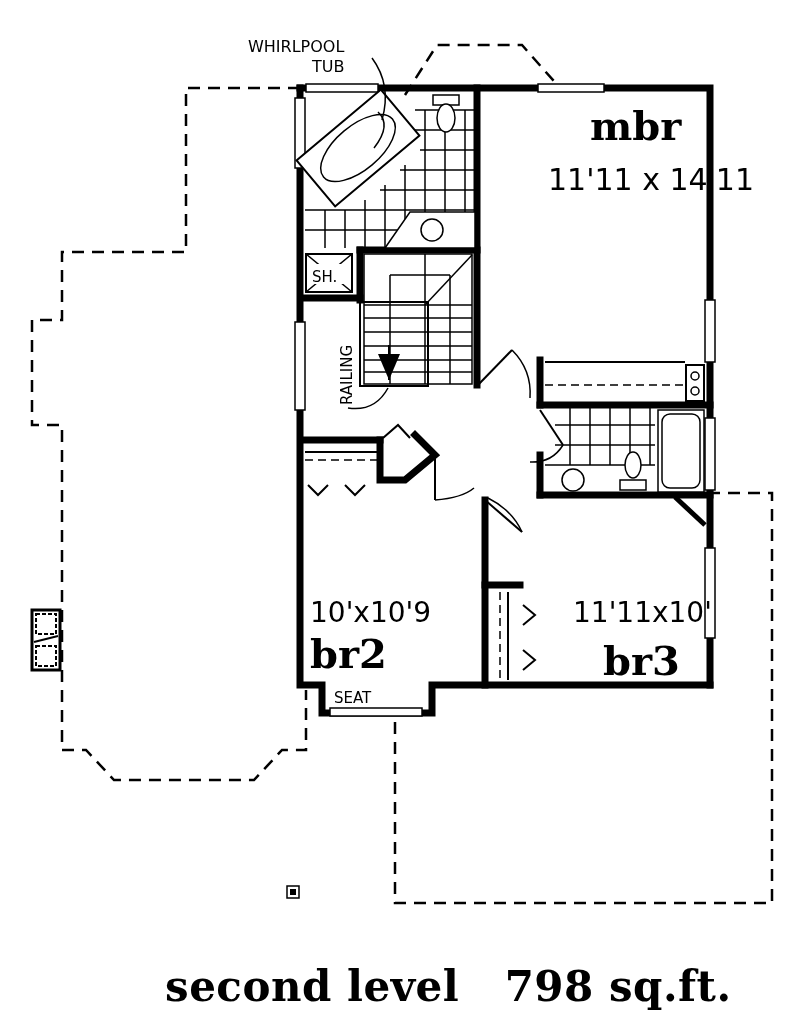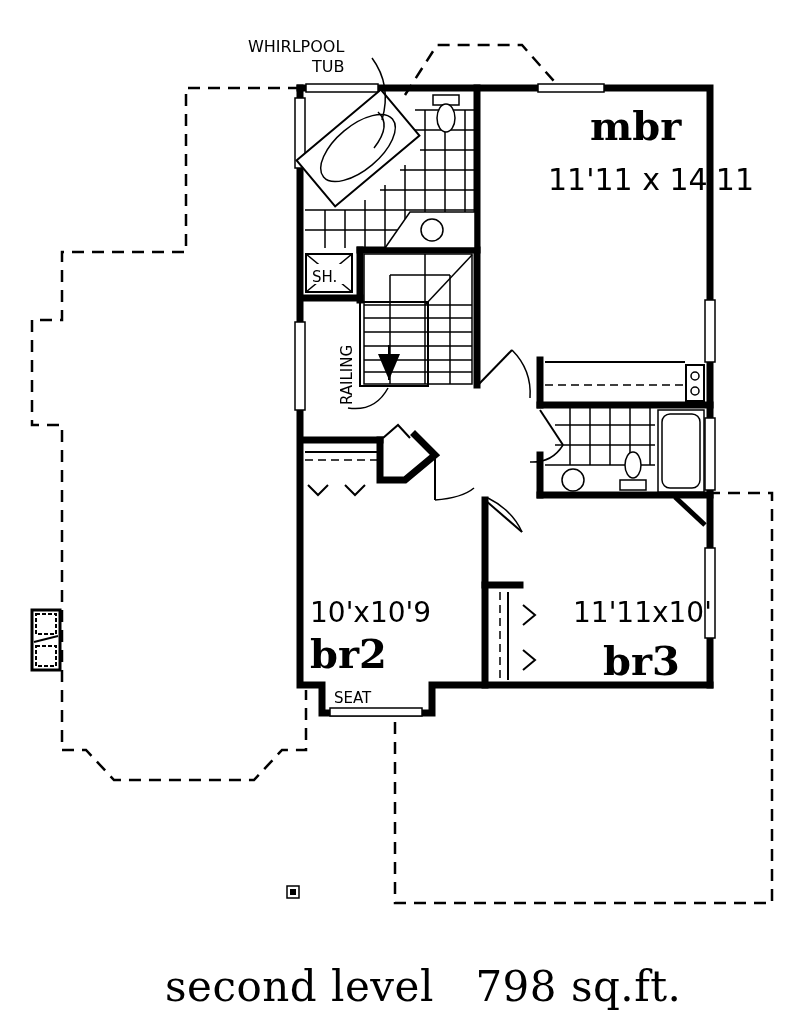--- a/index.html
+++ b/index.html
@@ -7,21 +7,21 @@
   #plan { position: absolute; left: 0; top: 0; width: 800px; height: 1036px; }
   .wall { stroke: #000; stroke-width: 7; fill: none; stroke-linecap: square; }
   .thin { stroke: #000; stroke-width: 2; fill: none; }
   .hair { stroke: #000; stroke-width: 1.5; fill: none; }
   .dash { stroke: #000; stroke-width: 2.5; fill: none; stroke-dasharray: 12 8; }
   .win  { fill: #fff; stroke: #000; stroke-width: 1.5; }
   .lbl-sans { font-family: "DejaVu Sans", sans-serif; fill: #000; }
   .lbl-serif { font-family: "DejaVu Serif", serif; font-weight: bold; fill: #000; }
   .caption {
     position: absolute; left: 165px; top: 962px;
-    font-family: "DejaVu Serif", serif; font-weight: normal; font-size: 42px;
+    font-family: "DejaVu Serif", serif; font-weight: bold; font-size: 42px;
     color: #000; letter-spacing: 0.5px; white-space: pre;
   }
 </style>
 </head>
 <body>
 
 <svg id="plan" viewBox="0 0 800 1036" xmlns="http://www.w3.org/2000/svg">
 
   <g>
     <polyline class="dash" points="300,88 186,88 186,252 62,252 62,320 32,320 32,425 62,425 62,750 86,750 114,780 254,780 282,750 306,750 306,690"></polyline>

